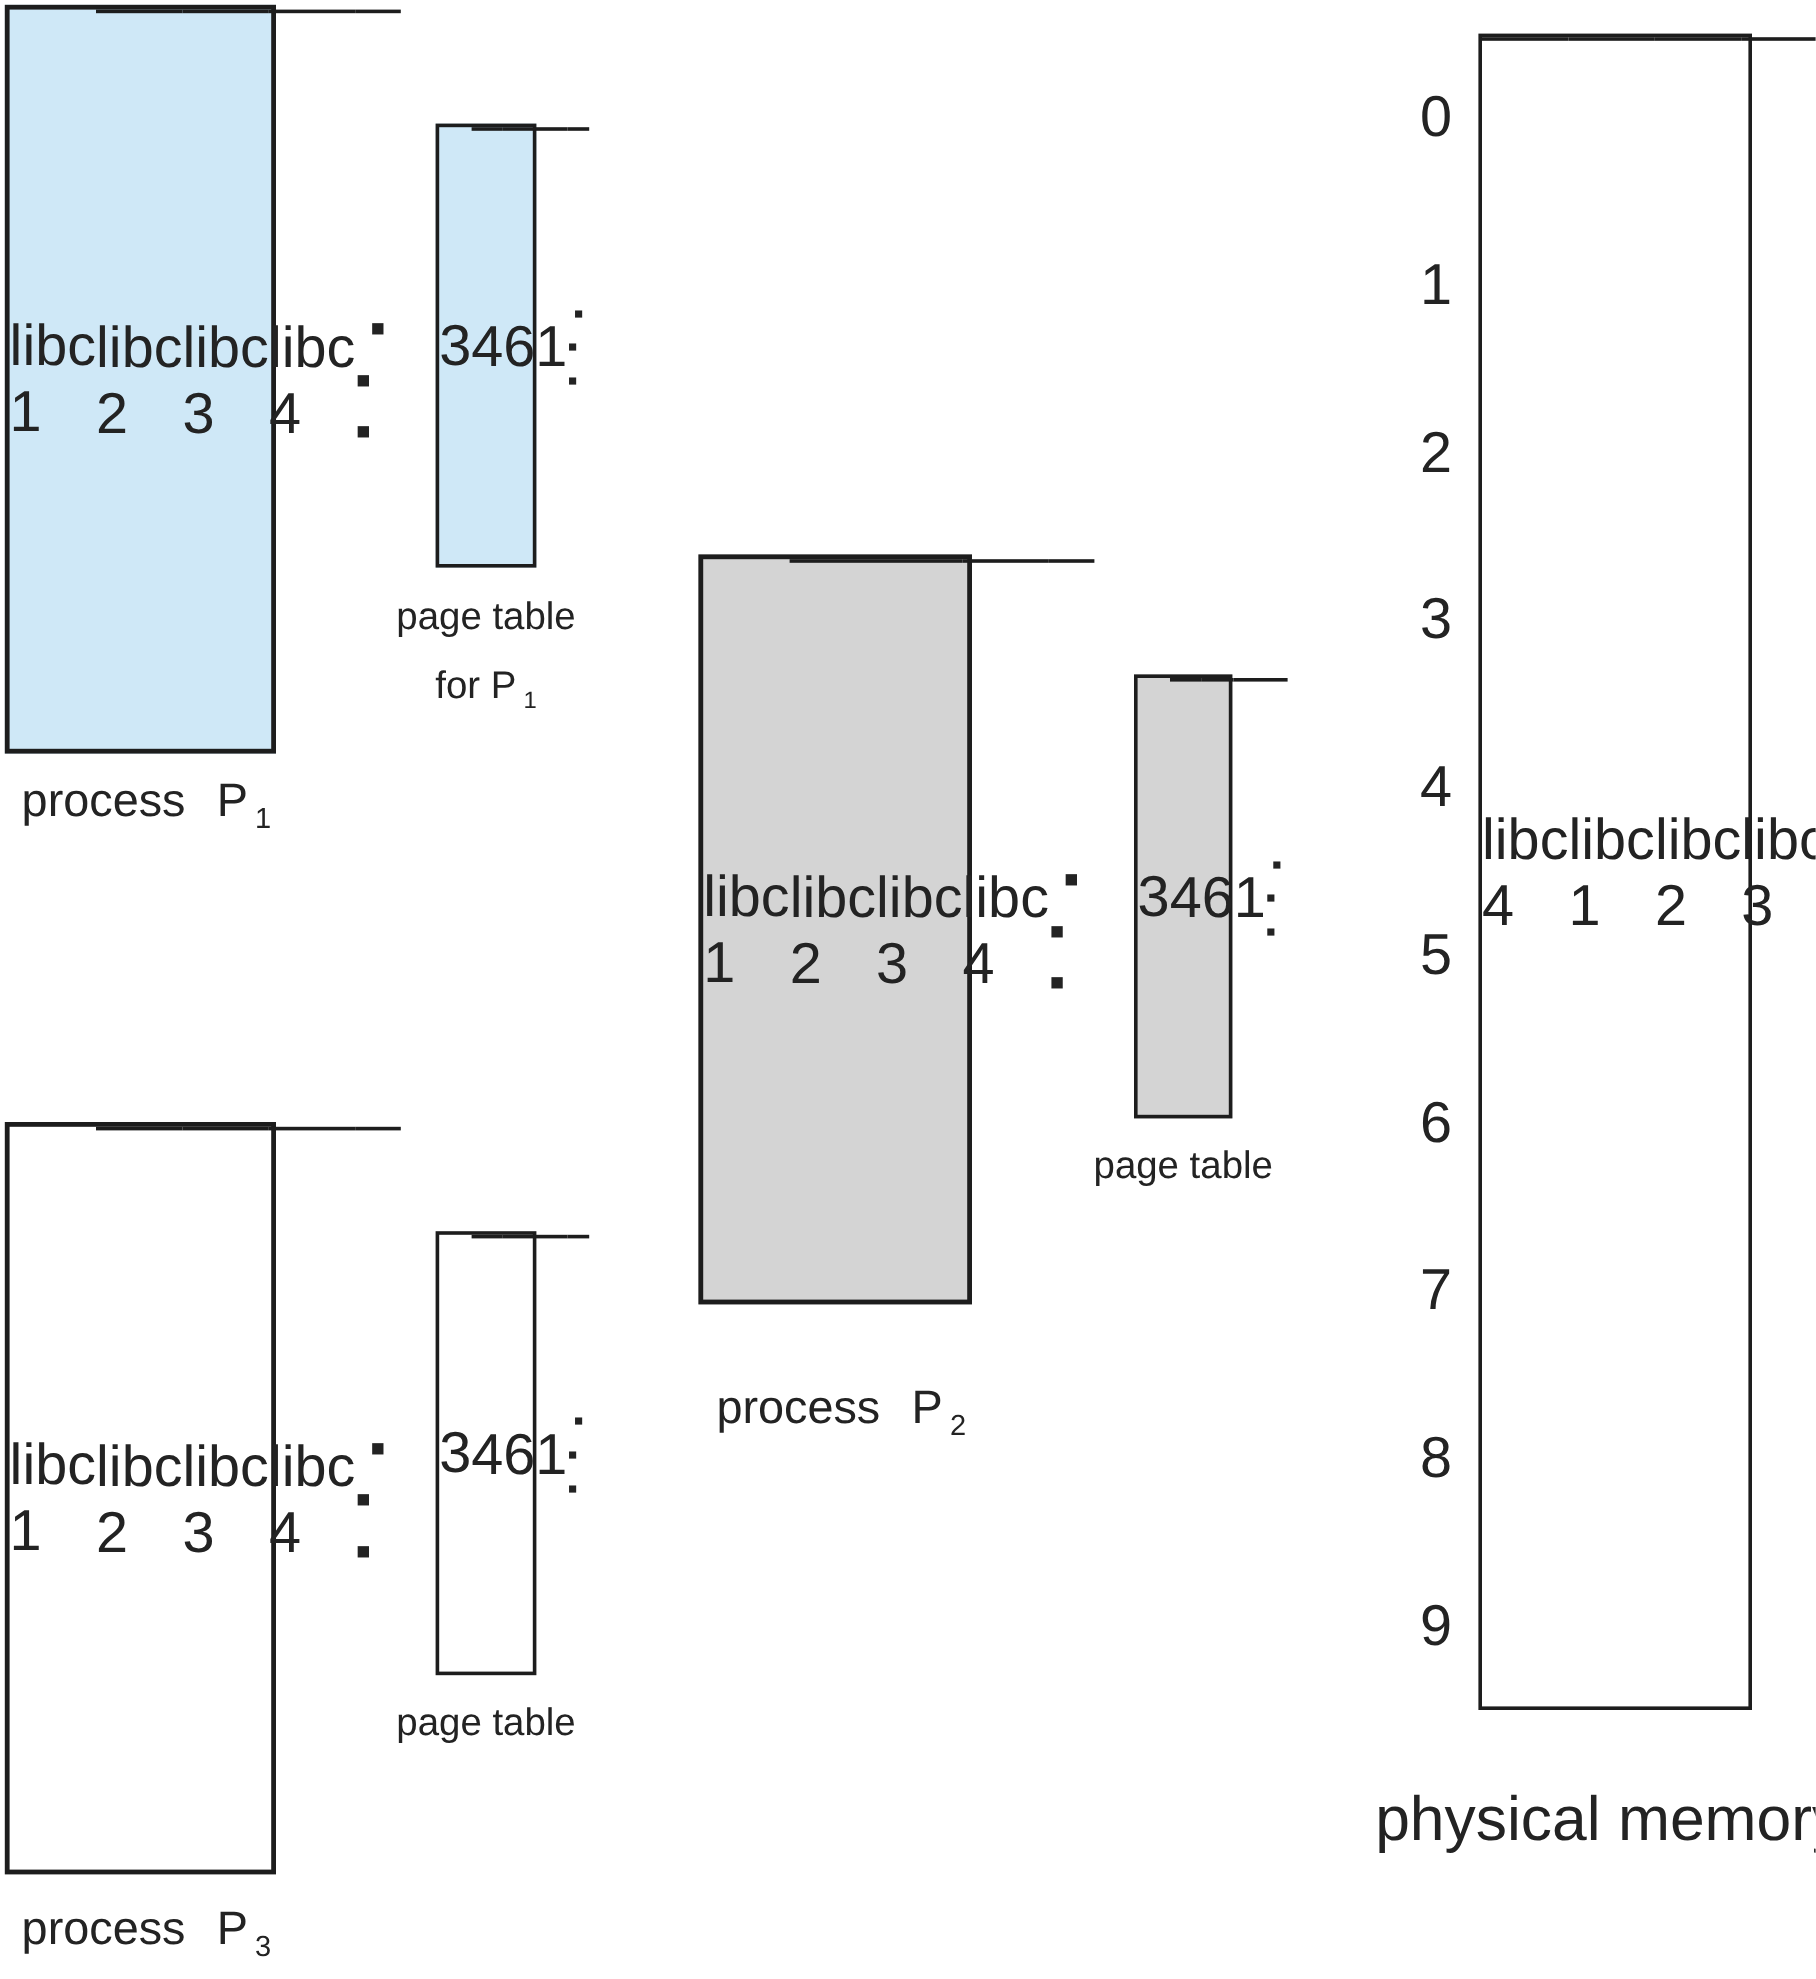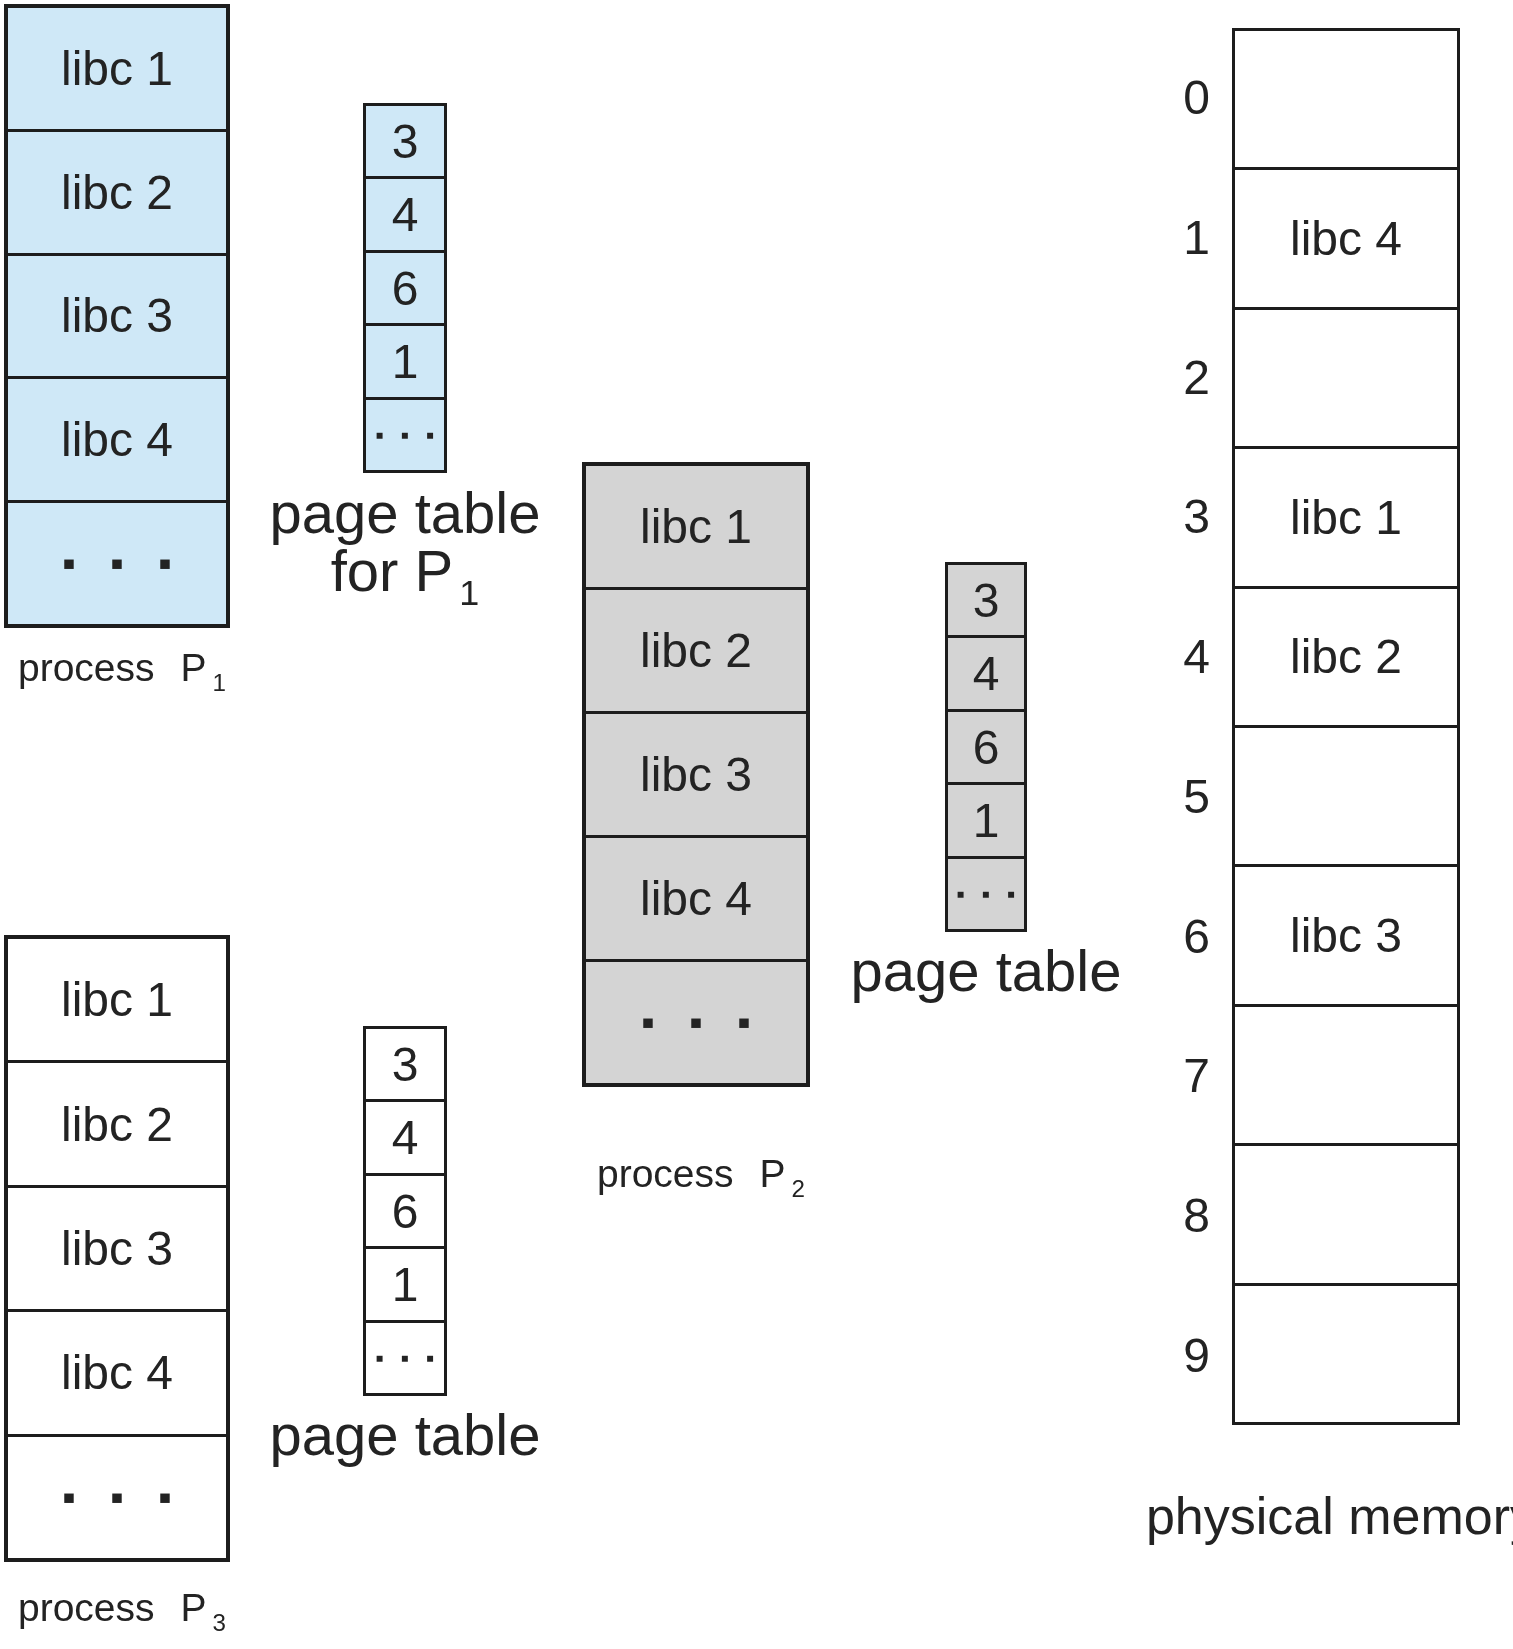--- a/index.html
+++ b/index.html
@@ -1,38 +1,38 @@
 <!DOCTYPE html>
 <html><head>
 <meta charset="utf-8">
 <style>
   html,body{margin:0;padding:0;overflow:hidden;}
   body{
     width:1513px;height:1649px;position:relative;background:#ffffff;
     font-family:"Liberation Sans","DejaVu Sans",sans-serif;color:#232323;
   }
   .abs{position:absolute;box-sizing:border-box;}
-  .col{display:flex;flex-direction:column;}
+  .col{display:flex;}
   .pbox{border:4px solid #1d1d1d;}
   .ptable{border:3px solid #1d1d1d;}
   .pm-frames{border:3px solid #1d1d1d;background:#ffffff;}
   .pcell{flex:1;border-top:3px solid #1d1d1d;display:flex;align-items:center;justify-content:center;font-size:48px;}
   .pcell:first-child{border-top:none;}
   .tcell{flex:1;border-top:3px solid #1d1d1d;display:flex;align-items:center;justify-content:center;font-size:48px;}
   .tcell:first-child{border-top:none;}
   .pm-frame{flex:1;border-top:3px solid #1d1d1d;display:flex;align-items:center;justify-content:center;font-size:48px;}
   .pm-frame:first-child{border-top:none;}
   .pm-nums{display:flex;flex-direction:column;}
   .pm-num{flex:1;display:flex;align-items:center;justify-content:flex-end;font-size:48px;}
   .fill-blue{background:#cfe8f7;}
   .fill-gray{background:#d4d4d4;}
   .fill-white{background:#ffffff;}
   .label{position:absolute;font-size:39px;white-space:nowrap;}
   .center{text-align:center;}
-  .pt-label{font-size:58px;}
+  .pt-label{font-size:32px;}
   .pm-label{font-size:52px;}
   .lline{line-height:58px;}
   .sub{font-size:0.62em;vertical-align:-0.4em;margin-left:6px;}
   .psym{margin-left:26px;}
   .dots-large{font-size:38px;letter-spacing:12px;text-indent:12px;}
   .dots-small{font-size:24px;letter-spacing:5px;text-indent:5px;}
 </style>
 </head>
 <body>
 

